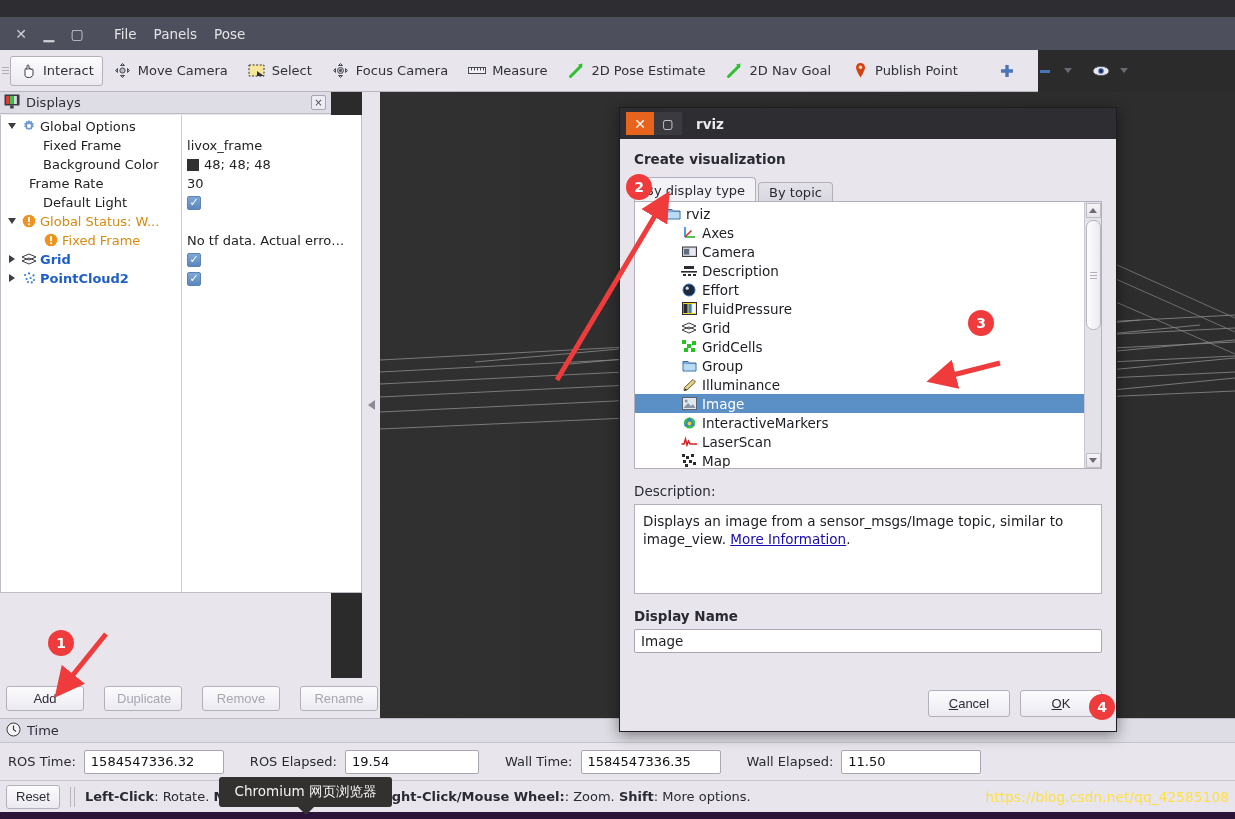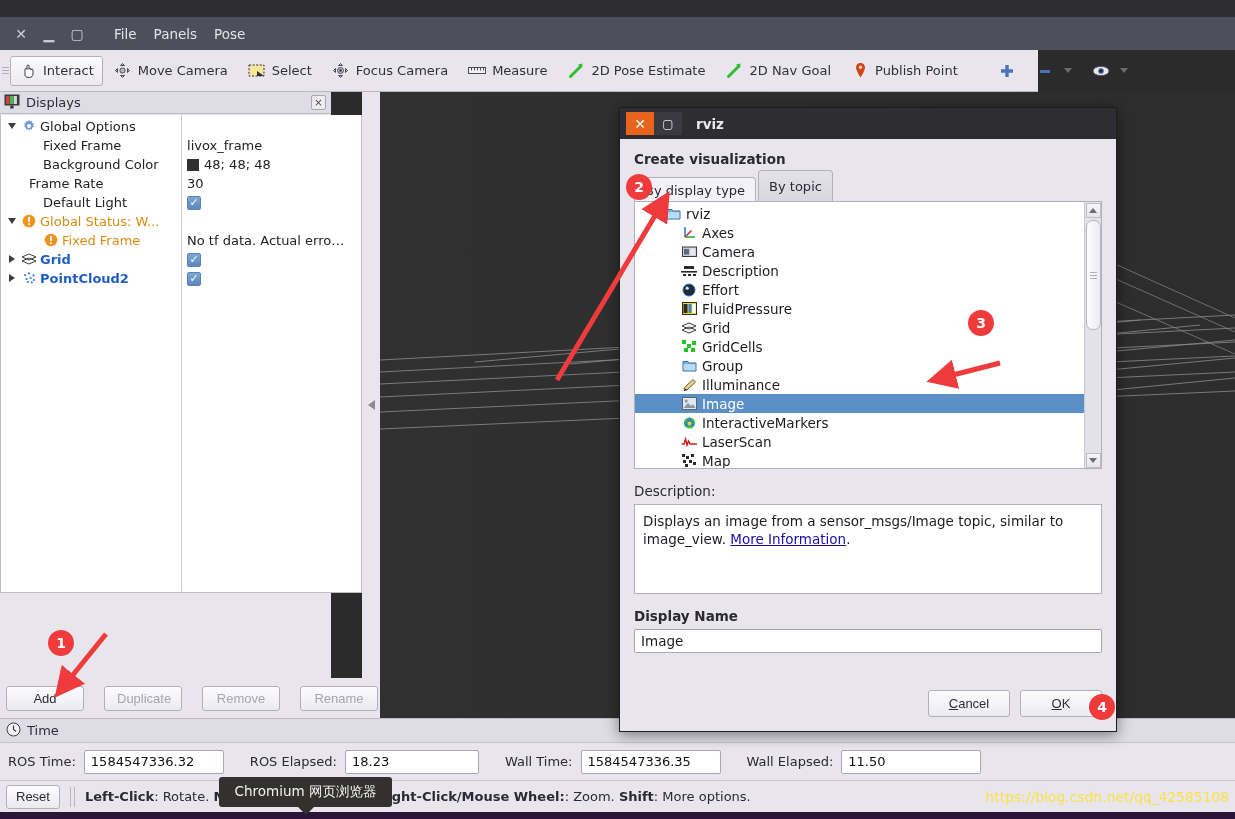--- a/index.html
+++ b/index.html
@@ -228,21 +228,21 @@
     width: 28px; height: 23px; background: #3a3a40; color: #e7e7ec;
     display: flex; align-items: center; justify-content: center;
     font-size: 12px; cursor: pointer;
   }
   .dlg-name { margin-left: 14px; font-size: 13.5px; font-weight: bold; }
   .dlg-body { position: relative; padding: 12px 14px; }
   .dlg-h { font-size: 13.5px; font-weight: bold; color: #2a2a34; }
 
   .tabs { display: flex; align-items: flex-end; margin-top: 10px; height: 25px; }
   .tab {
-    height: 32px; padding: 0 10px; display: flex; align-items: center;
+    height: 20px; padding: 0 10px; display: flex; align-items: center;
     border: 1px solid #b3b0bb; border-bottom: none;
     border-radius: 4px 4px 0 0; font-size: 13px; color: #2a2a34;
     background: linear-gradient(#e4e2e9, #d8d6de); cursor: pointer;
   }
   .tab.active { background: #f3f2f6; height: 25px; }
   .tab + .tab { margin-left: 2px; }
 
   .treebox {
     position: relative; height: 268px; background: #ffffff;
     border: 1px solid #b3b0bb; margin-top: -1px;
@@ -670,21 +670,21 @@
             <path d="M7.5 3.6V7.5L10 9.4" stroke="#3a3a44" fill="none" stroke-width="1.2"></path>
           </svg>
       </span>
       <span>Time</span>
     </div>
     <div class="time-row" id="time-fields">
         <span>ROS Time:</span>
         <div class="tfield" style="width: 140px;">1584547336.32</div>
         <span style="display: inline-block; width: 10px;"></span>
         <span>ROS Elapsed:</span>
-        <div class="tfield" style="width: 134px;">18.23</div>
+        <div class="tfield" style="width: 134px;">19.54</div>
         <span style="display: inline-block; width: 10px;"></span>
         <span>Wall Time:</span>
         <div class="tfield" style="width: 140px;">1584547336.35</div>
         <span style="display: inline-block; width: 10px;"></span>
         <span>Wall Elapsed:</span>
         <div class="tfield" style="width: 140px;">11.50</div>
         <span style="display: inline-block; width: 10px;"></span>
       </div>
   </div>
 

